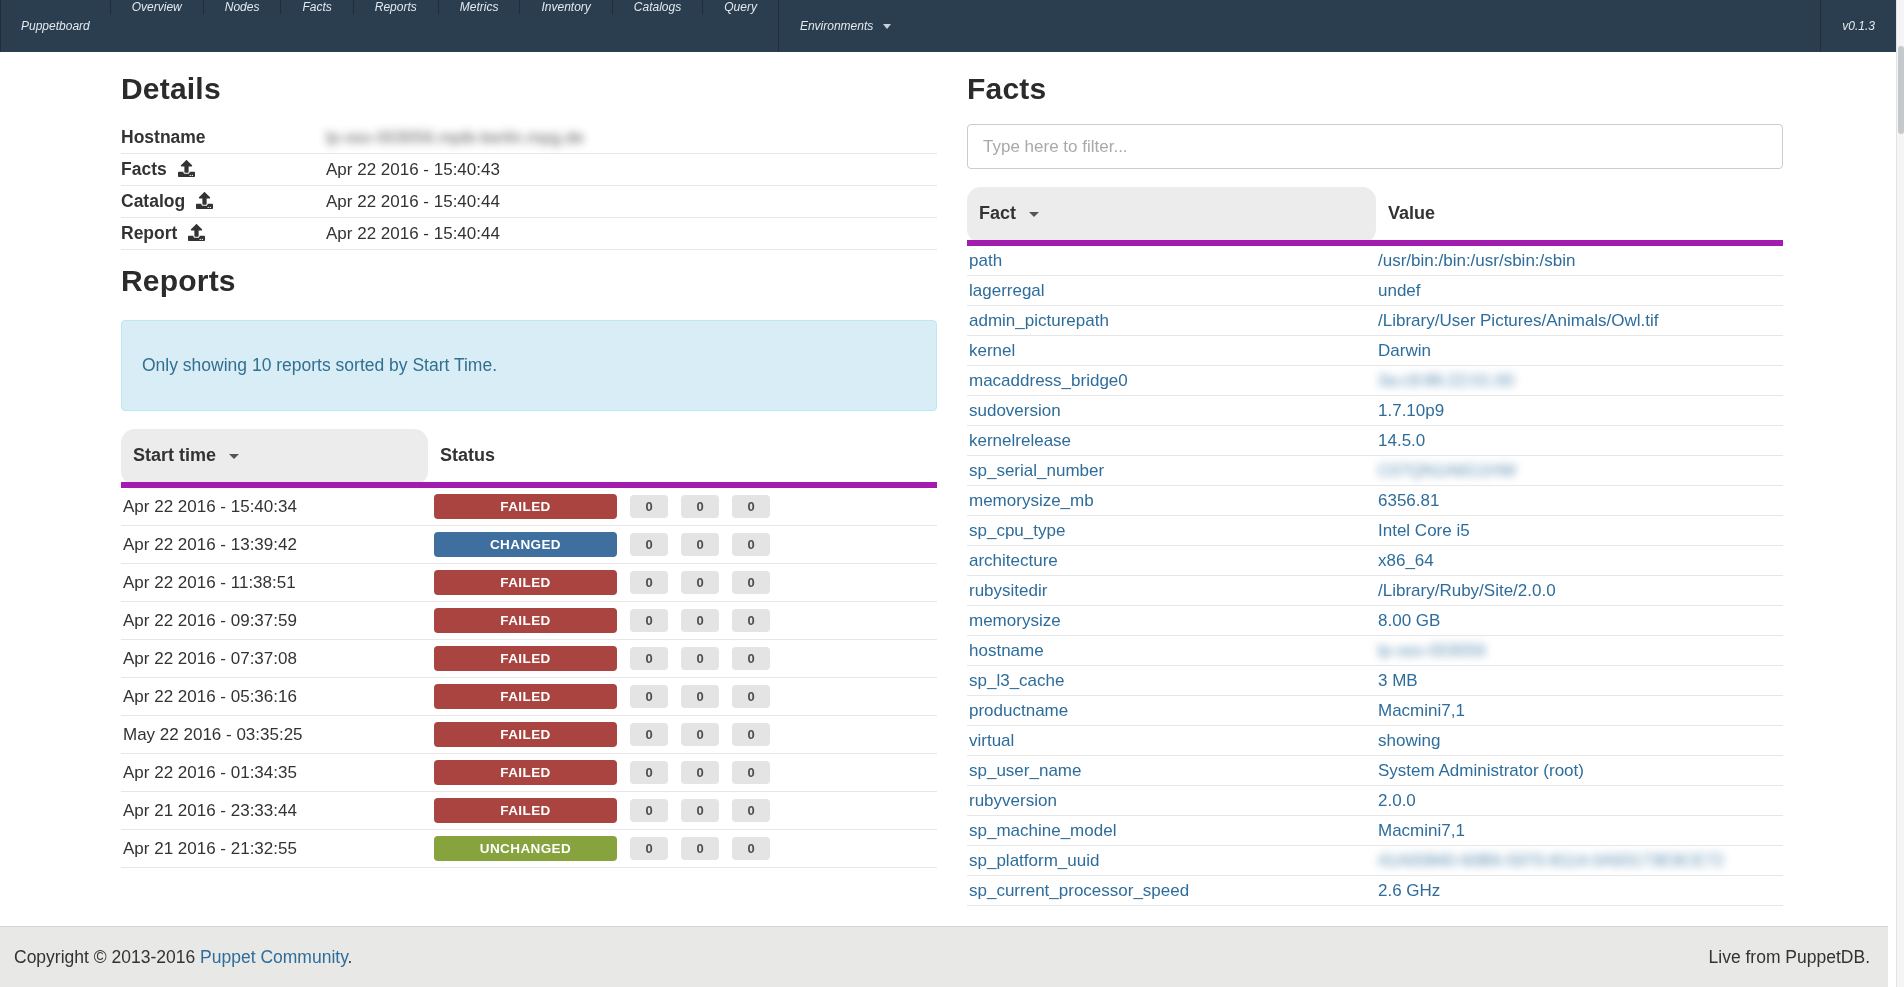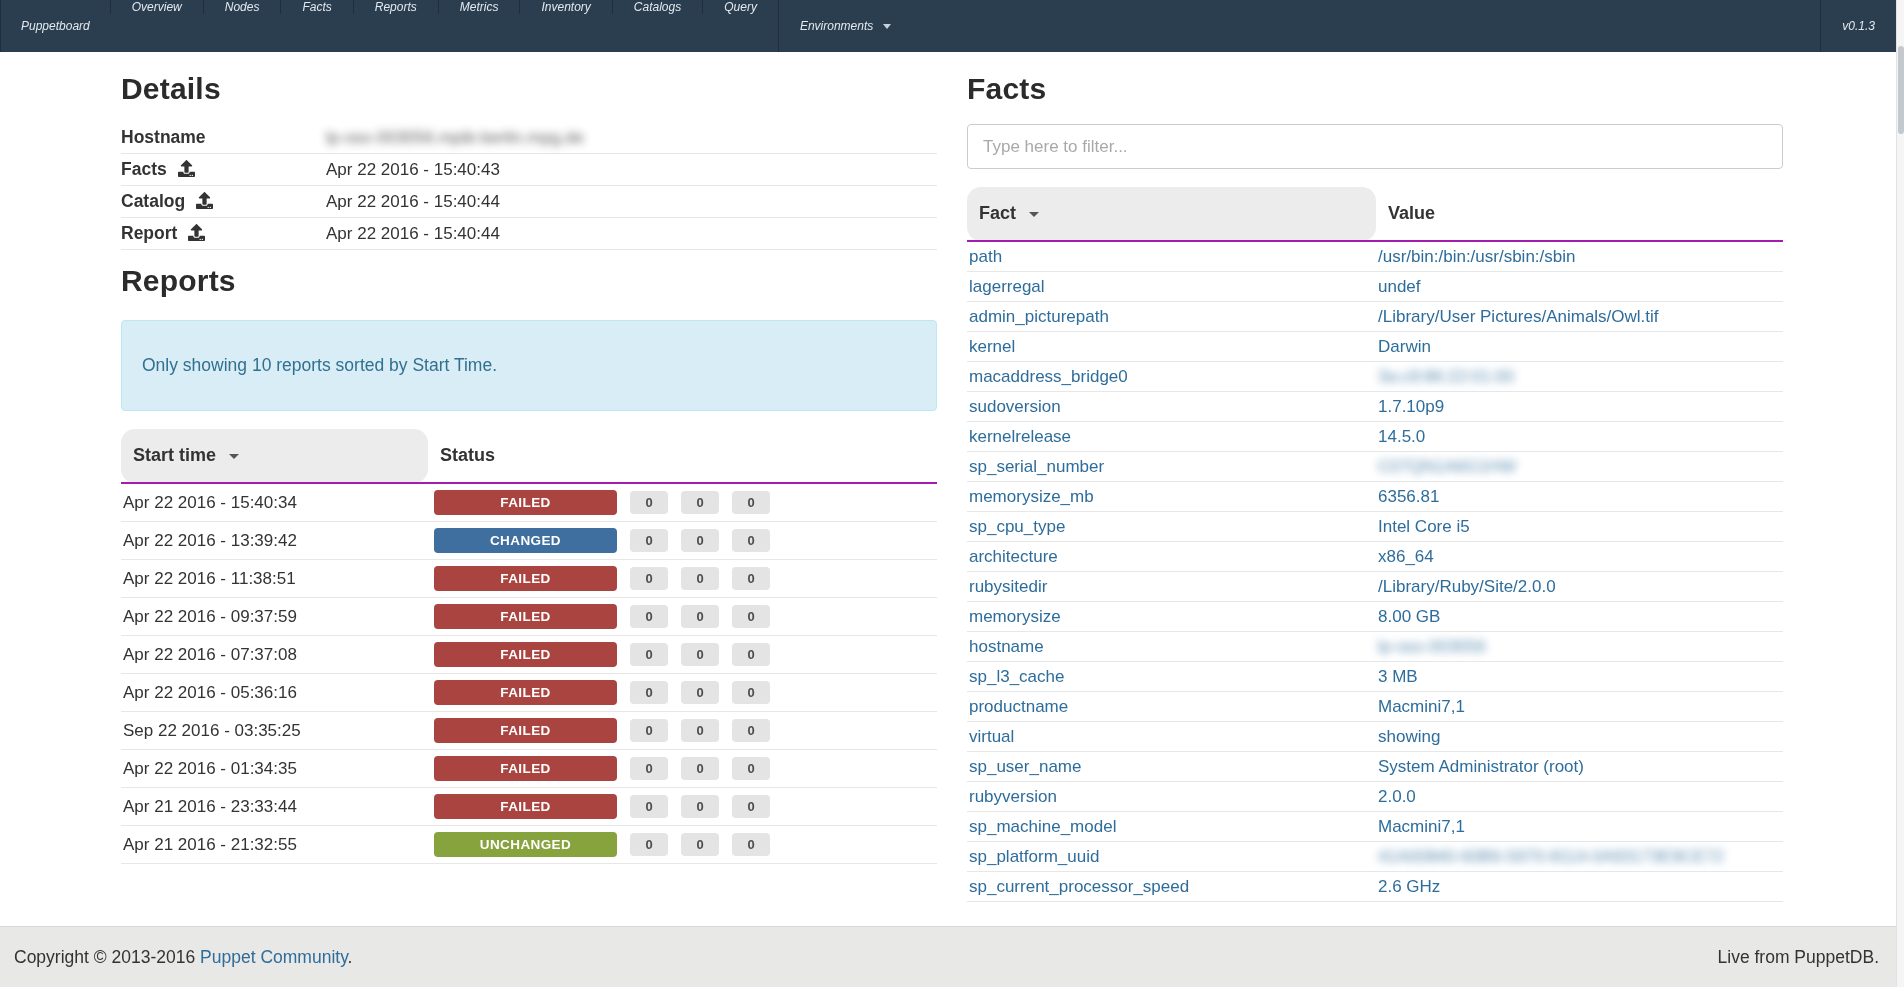--- a/index.html
+++ b/index.html
@@ -37,42 +37,42 @@
   .details-table td{padding:5px 0;border-bottom:1px solid var(--row-border);vertical-align:middle;}
   .upload-icon{display:inline-block;margin-left:11px;vertical-align:-2px;cursor:pointer;}
   .upload-icon svg{display:block;}
   .redacted{filter:blur(4px);opacity:.8;}
   
   .alert-info{background:var(--alert-bg);border:1px solid var(--alert-border);color:var(--alert-text);
     border-radius:4px;padding:34px 20px;margin:22px 0 18px;font-size:17.5px;}
   
   table.grid{width:100%;border-collapse:collapse;table-layout:fixed;margin-top:4px;}
   table.grid thead th{text-align:left;font-weight:bold;font-size:18px;padding:16px 12px;
-    border-bottom:2px solid #a21caf;cursor:pointer;border-radius:14px;}
+    border-bottom:6px solid #a21caf;cursor:pointer;border-radius:14px;}
   th.sorted{background:var(--head-bg);}
   table.grid tbody td{border-bottom:1px solid var(--row-border);vertical-align:middle;}
   
   .reports-table col.c1{width:307px;}
   .reports-table tbody td{padding:6px 2px;}
   .reports-table td.status-cell{padding-left:6px;}
   .status-badge{display:inline-block;width:183px;text-align:center;color:#fff;font-weight:bold;
     font-size:13.5px;letter-spacing:0.4px;padding:5px 0;border-radius:4px;vertical-align:middle;}
   .count-badge{display:inline-block;min-width:38px;text-align:center;background:#e4e4e4;color:#4d4d4d;
     font-size:13px;font-weight:bold;padding:4px 0;border-radius:4px;margin-left:13px;vertical-align:middle;}
   
   .facts-table col.c1{width:409px;}
   .facts-table tbody td{padding:4.5px 12px 4.5px 2px;font-size:17px;}
   .fact-link{color:var(--link);text-decoration:none;cursor:pointer;}
   .fact-value{color:var(--link);}
   
   .filter-input{width:100%;height:45px;border:1px solid #ccc;border-radius:4px;padding:0 15px;
     font-size:17px;color:#555;font-family:inherit;margin:2px 0 14px;outline:none;}
   .filter-input::placeholder{color:#a9a9a9;}
   
-  .footer{position:absolute;left:0;right:7px;bottom:0;height:61px;background:#e8e8e7;
+  .footer{position:absolute;left:0;right:16px;bottom:0;height:61px;background:#e8e8e7;
     border-top:1px solid #d6d6d5;display:flex;align-items:center;padding:0 18px 0 14px;
     font-size:17.5px;color:#333;z-index:5;}
   .footer .spacer{flex:1;}
   .footer a{color:var(--link);text-decoration:none;cursor:pointer;}
   
   .scroll-track{position:absolute;top:0;right:0;width:8px;height:987px;background:#f5f5f5;
     border-left:1px solid #e2e2e2;z-index:10;}
   .scroll-thumb{position:absolute;top:46px;left:1px;width:6px;height:88px;background:#c3c9cd;border-radius:3px;}
 </style>
 </head>
@@ -166,21 +166,21 @@
           </tr>
           <tr>
             <td>Apr 22 2016 - 07:37:08</td>
             <td class="status-cell"><span class="status-badge" style="background: rgb(170, 68, 65);">FAILED</span><span class="count-badge">0</span><span class="count-badge">0</span><span class="count-badge">0</span></td>
           </tr>
           <tr>
             <td>Apr 22 2016 - 05:36:16</td>
             <td class="status-cell"><span class="status-badge" style="background: rgb(170, 68, 65);">FAILED</span><span class="count-badge">0</span><span class="count-badge">0</span><span class="count-badge">0</span></td>
           </tr>
           <tr>
-            <td>Sep 22 2016 - 03:35:25</td>
+            <td>May 22 2016 - 03:35:25</td>
             <td class="status-cell"><span class="status-badge" style="background: rgb(170, 68, 65);">FAILED</span><span class="count-badge">0</span><span class="count-badge">0</span><span class="count-badge">0</span></td>
           </tr>
           <tr>
             <td>Apr 22 2016 - 01:34:35</td>
             <td class="status-cell"><span class="status-badge" style="background: rgb(170, 68, 65);">FAILED</span><span class="count-badge">0</span><span class="count-badge">0</span><span class="count-badge">0</span></td>
           </tr>
           <tr>
             <td>Apr 21 2016 - 23:33:44</td>
             <td class="status-cell"><span class="status-badge" style="background: rgb(170, 68, 65);">FAILED</span><span class="count-badge">0</span><span class="count-badge">0</span><span class="count-badge">0</span></td>
           </tr>

